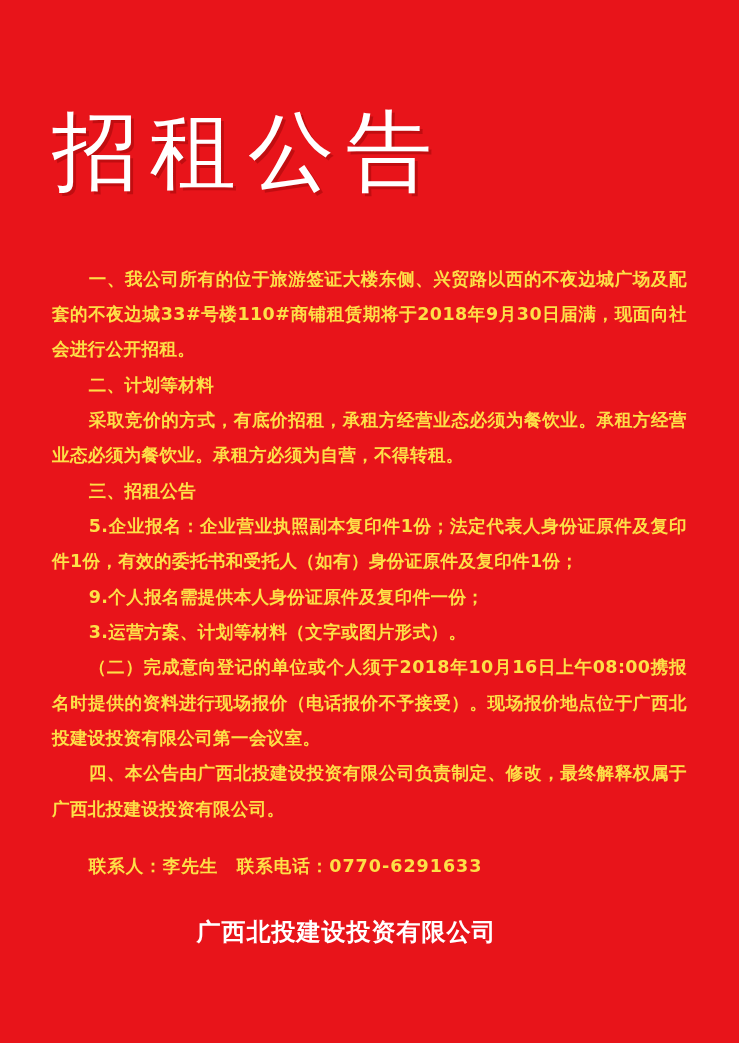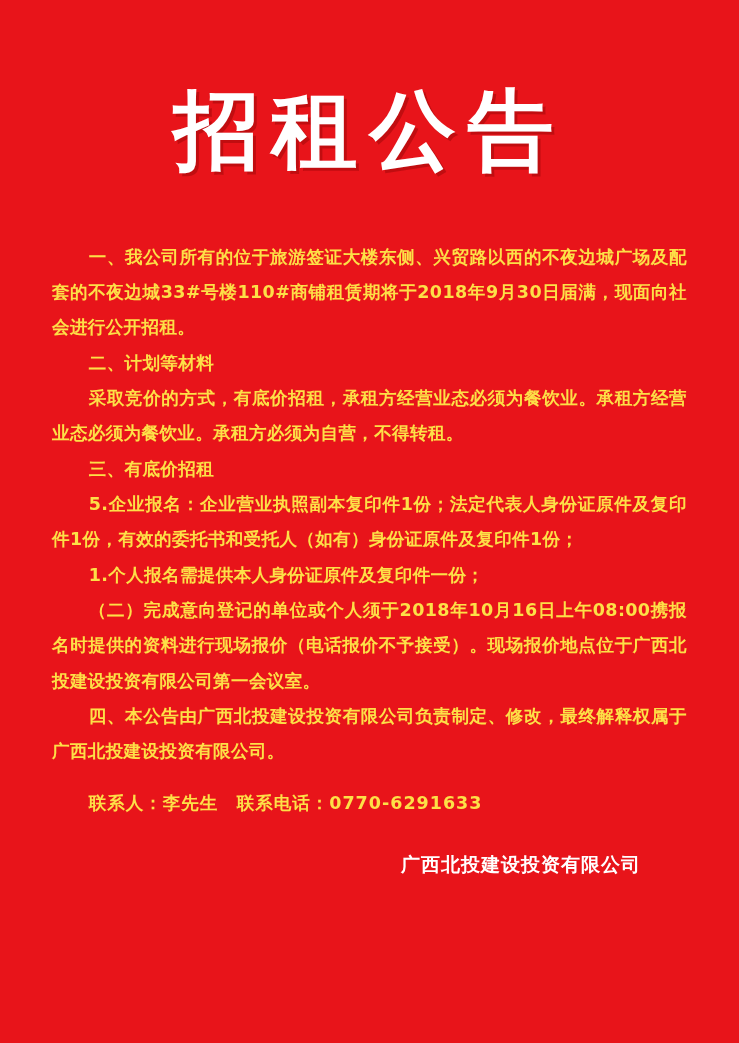--- a/index.html
+++ b/index.html
@@ -23,78 +23,78 @@
   .poster-inner {
     position: absolute;
     left: 0;
     top: 0;
     right: 0;
     bottom: 0;
     padding: 60px 52px 10px 52px;
     box-sizing: border-box;
   }
   .title {
-    text-align: center;
     color: #ffffff;
     font-family: "DejaVu Serif", "Liberation Serif", serif;
-    font-weight: bold;
+    font-weight: normal;
     font-size: 86px;
     letter-spacing: 12px;
     line-height: 1.25;
-    margin: 16px 0 0 0;
+    margin: 38px 0 0 0;
     text-shadow: 3px 3px 0 rgba(120,0,0,0.35);
     white-space: nowrap;
   }
   .body-text {
     margin-top: 56px;
     color: #fde047;
     font-size: 17.5px;
     font-weight: bold;
     line-height: 2.02;
     letter-spacing: 0.4px;
     text-align: justify;
   }
   .para {
     margin: 0;
     text-indent: 2.1em;
   }
   .contact-line {
-    margin: 16px 0 0 0;
+    margin: 22px 0 0 0;
     text-indent: 2.1em;
     letter-spacing: 1px;
   }
   .signature {
     margin-top: 26px;
     color: #ffffff;
-    font-size: 19px;
+    font-size: 24px;
     font-weight: bold;
-    text-align: right;
+    text-align: center;
     line-height: 1.85;
     padding-right: 46px;
     letter-spacing: 1px;
   }
   .sig-line {
     margin: 0;
   }
 </style>
 </head>
 <body>
 
 <div class="poster">
   <div class="poster-inner">
 
     <h1 class="title">招租公告</h1>
 
     <div class="body-text">
       <p class="para">一、我公司所有的位于旅游签证大楼东侧、兴贸路以西的不夜边城广场及配套的不夜边城33#号楼110#商铺租赁期将于2018年9月30日届满，现面向社会进行公开招租。</p>
       <p class="para">二、计划等材料</p>
       <p class="para">采取竞价的方式，有底价招租，承租方经营业态必须为餐饮业。承租方经营业态必须为餐饮业。承租方必须为自营，不得转租。</p>
-      <p class="para">三、有底价招租</p>
+      <p class="para">三、招租公告</p>
       <p class="para">5.企业报名：企业营业执照副本复印件1份；法定代表人身份证原件及复印件1份，有效的委托书和受托人（如有）身份证原件及复印件1份；</p>
-      <p class="para">1.个人报名需提供本人身份证原件及复印件一份；</p>
+      <p class="para">9.个人报名需提供本人身份证原件及复印件一份；</p>
+      <p class="para">3.运营方案、计划等材料（文字或图片形式）。</p>
       <p class="para">（二）完成意向登记的单位或个人须于2018年10月16日上午08:00携报名时提供的资料进行现场报价（电话报价不予接受）。现场报价地点位于广西北投建设投资有限公司第一会议室。</p>
       <p class="para">四、本公告由广西北投建设投资有限公司负责制定、修改，最终解释权属于广西北投建设投资有限公司。</p>
       <p class="contact-line">联系人：李先生　联系电话：0770-6291633</p>
     </div>
 
     <div class="signature">
       <p class="sig-line">广西北投建设投资有限公司</p>
     </div>
 
   </div>

